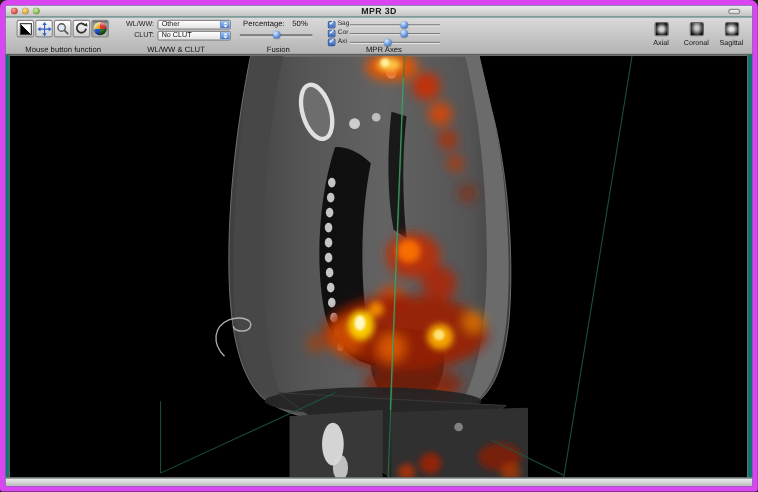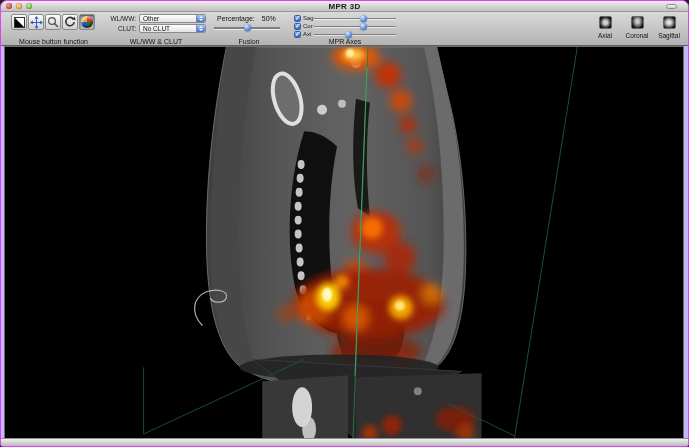--- a/index.html
+++ b/index.html
@@ -1,22 +1,22 @@
 <!DOCTYPE html>
 <html><head>
 <meta charset="utf-8">
 <style>
   * { margin:0; padding:0; box-sizing:border-box; }
   html,body { background:#222; }
   body { font-family:"Liberation Sans", sans-serif; }
 
   .window {
     position:relative; width:689px; height:447px;
-    background:#c4b5fd;
-    border:1px solid #d946ef;
+    background:#0f766e;
+    border:5px solid #d946ef;
     border-radius:7px 7px 3px 3px;
     overflow:hidden;
   }
 
   
   .titlebar {
     position:relative; height:11px;
     background:linear-gradient(#ececec,#c2c2c2);
     border-bottom:1px solid #979797;
   }

